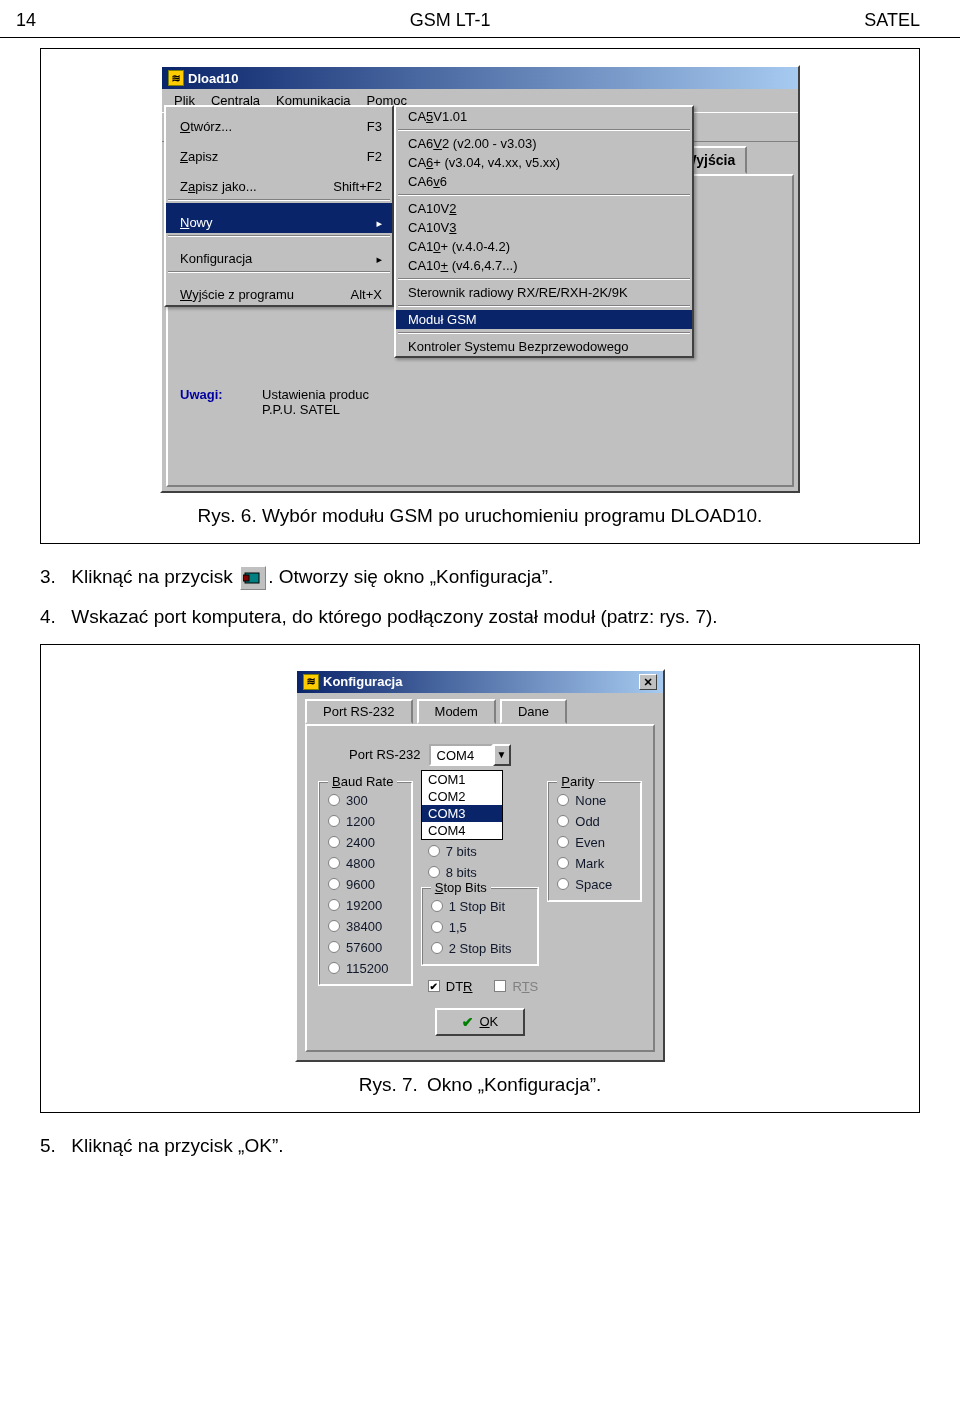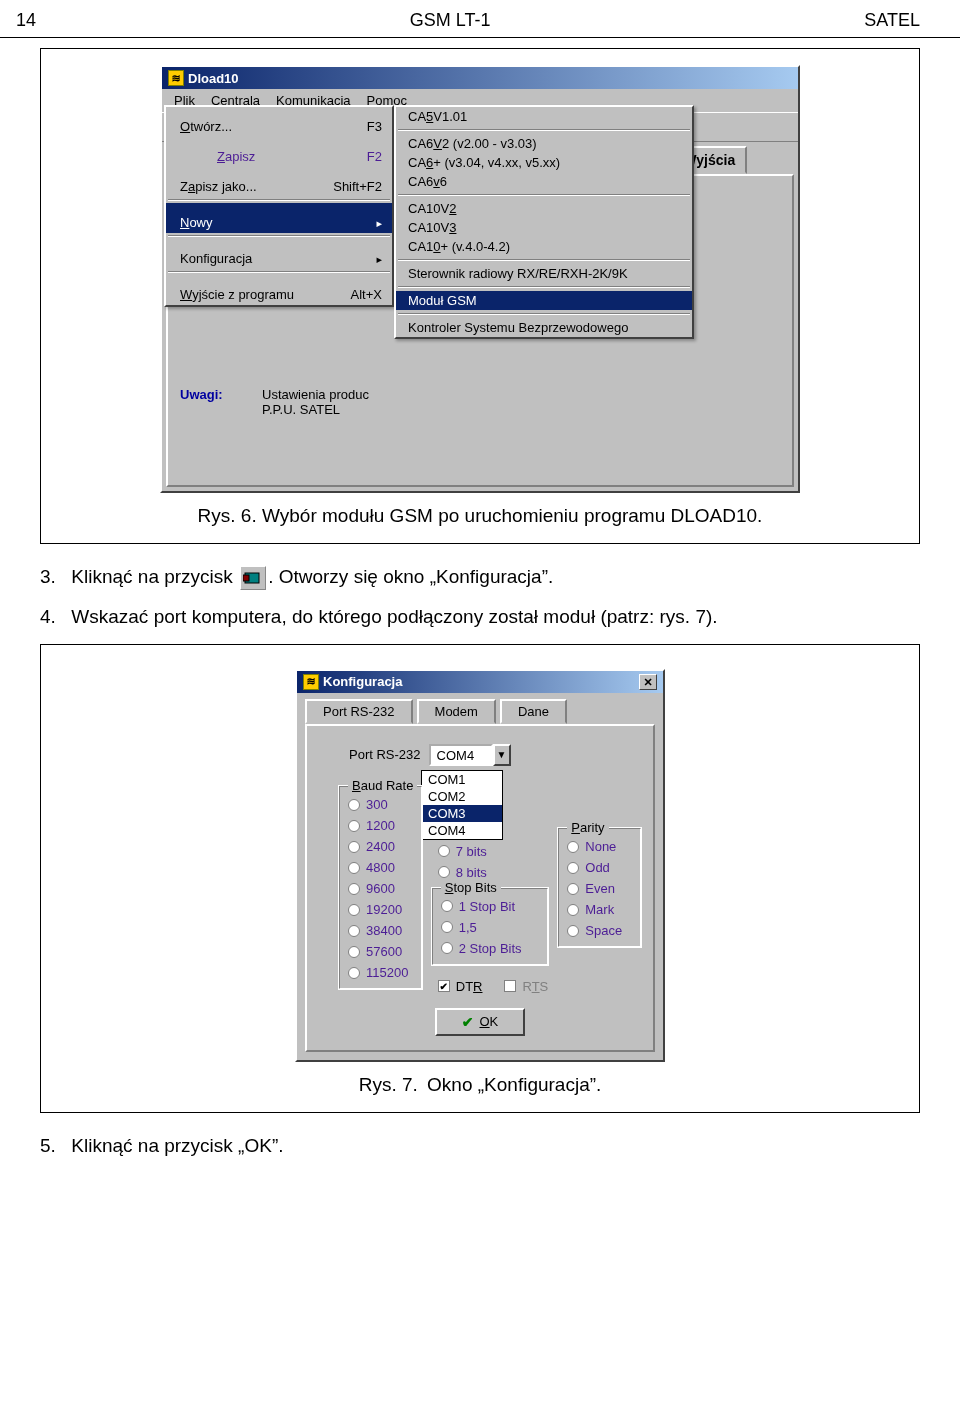--- a/index.html
+++ b/index.html
@@ -58,21 +58,21 @@
   .menubar span { padding: 2px 8px; font-size: 13px; }
   .dropdown {
     position: absolute;
     background:#c0c0c0;
     border: 2px solid #fff; border-right-color:#404040; border-bottom-color:#404040;
     font-size: 13px;
     z-index: 10;
     box-shadow: 2px 2px 3px rgba(0,0,0,.3);
   }
   .dropdown .row { display:flex; justify-content:space-between; padding: 12px 10px 3px 14px; white-space:nowrap; gap:30px;}
-  .dropdown .row.disabled { color:#4c1d95;margin-left:37px; }
+  .dropdown .row.disabled { color:#000000; }
   .dropdown .sep { border-top:1px solid #808080; border-bottom:1px solid #fff; margin:2px 2px; }
   .dropdown .row.hover { background:#0a246a; color:#fff; }
   .dropdown .arrow::after { content:"▸"; font-size:11px; }
 
   .submenu {
     position:absolute;
     background:#c0c0c0;
     border: 2px solid #fff; border-right-color:#404040; border-bottom-color:#404040;
     font-size:13px;
     z-index:11;
@@ -108,24 +108,24 @@
   .port-row { display:flex; align-items:center; gap:8px; margin-left:30px; margin-bottom:4px;}
   .combo { display:inline-flex; align-items:stretch;}
   .combo-input { border:2px inset #fff; background:#fff; padding:2px 6px; width:64px; height:22px;}
   .combo-btn { width:18px; height:22px; border:2px solid #fff; border-right-color:#404040; border-bottom-color:#404040; background:#c0c0c0; display:flex; align-items:center; justify-content:center; font-size:10px;}
   .combo-list { border:1px solid #000; background:#fff; width:82px; margin-left:102px;}
   .combo-list .opt { padding:1px 6px; font-size:13px;}
   .combo-list .opt.sel { background:#0a246a; color:#fff;}
   .groupbox { border:1px solid #808080; border-top-color:#808080; border-left-color:#808080; border-right-color:#fff; border-bottom-color:#fff; outline:1px solid #fff; padding:10px 8px 8px 8px; position:relative; margin-top:8px;}
   .groupbox > .gtitle { position:absolute; top:-9px; left:8px; background:#c0c0c0; padding:0 4px; font-size:13px;}
   .radio-col { display:flex; flex-direction:column; gap:6px;}
-  .radio-row { display:flex; align-items:center; gap:6px; color:#4c1d95;}
+  .radio-row { display:flex; align-items:center; gap:6px; color:#0f172a;}
   .radio-dot { width:12px; height:12px; border-radius:50%; border:1px solid #808080; background:#fff; display:inline-block;}
   .chk { width:12px; height:12px; border:1px solid #808080; background:#fff; display:inline-flex; align-items:center; justify-content:center; font-size:10px; font-weight:bold;}
-  .three-col { display:flex; gap:10px; align-items:center;margin-left:20px;}
+  .three-col { display:flex; gap:10px; align-items:flex-start;}
   .three-col .col { flex:1; }
   .btn-ok { display:flex; align-items:center; gap:6px; margin: 14px auto 2px auto; width:90px; height:28px; justify-content:center; border:2px solid #fff; border-right-color:#404040; border-bottom-color:#404040; background:#c0c0c0;}
   .check-green { color:#008000; font-weight:bold; font-size:14px;}
 </style>
 </head>
 <body>
 
 <div class="page-header">
   <span>14</span>
   <span>GSM LT-1</span>
@@ -217,20 +217,21 @@
     <div class="submenu" id="nowy-submenu" style="top:38px; left:232px; width:300px;">
           <div class="srow">CA<u>5</u>V1.01</div>
           <div class="sep"></div>
           <div class="srow">CA6<u>V</u>2 (v2.00 - v3.03)</div>
           <div class="srow">CA<u>6</u>+ (v3.04, v4.xx, v5.xx)</div>
           <div class="srow">CA6<u>v</u>6</div>
           <div class="sep"></div>
           <div class="srow">CA10V<u>2</u></div>
           <div class="srow">CA10V<u>3</u></div>
           <div class="srow">CA1<u>0</u>+ (v.4.0-4.2)</div>
+          <div class="srow">CA10<u>+</u> (v4.6,4.7...)</div>
           <div class="sep"></div>
           <div class="srow">Sterownik radiowy RX/RE/RXH-2K/9K</div>
           <div class="sep"></div>
           <div class="srow hover">Moduł GSM</div>
           <div class="sep"></div>
           <div class="srow">Kontroler Systemu Bezprzewodowego</div>
         </div>
 
   </div>
 

